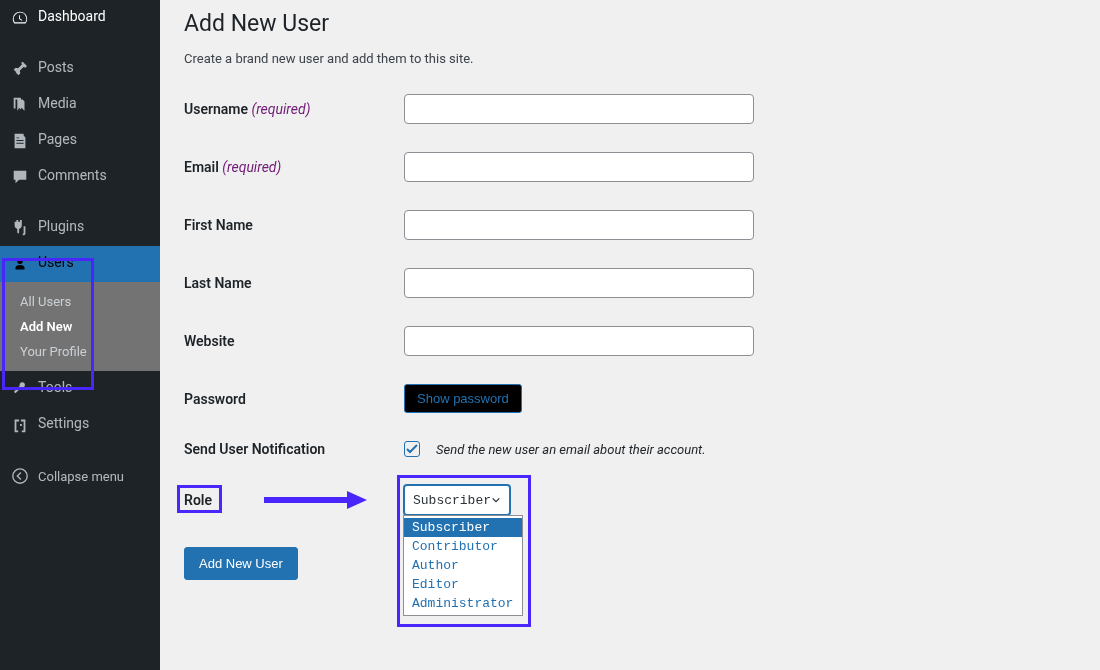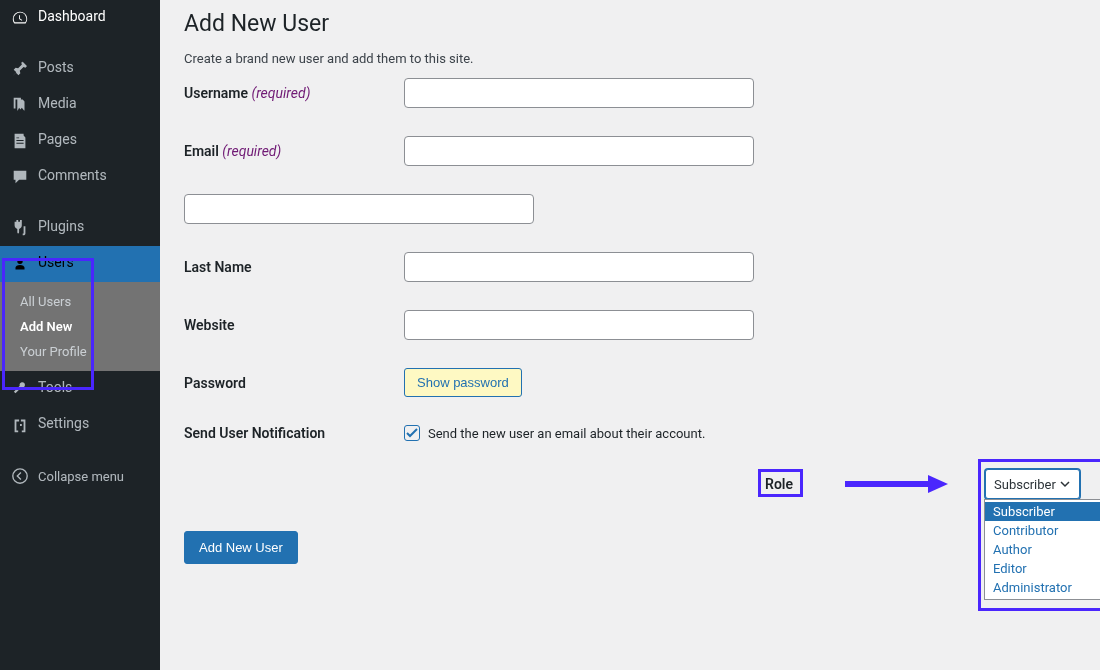--- a/index.html
+++ b/index.html
@@ -16,42 +16,42 @@
     .submenu .sub-item { display: block; padding: 5px 12px; color: rgba(240,246,252,0.7); font-size: 13px; cursor: pointer; }
     .submenu .sub-item.active { color: #fff; font-weight: 600; }
     .collapse { display: flex; align-items: center; padding: 8px 10px; color: rgba(240,246,252,0.7); font-size: 13px; cursor: pointer; }
     .collapse .ico { width: 20px; height: 20px; display:inline-flex; align-items:center; justify-content:center; margin-right:8px; }
     .pointer { position: absolute; right: -8px; top: 279px; width:0; height:0; border-top:8px solid transparent; border-bottom:8px solid transparent; border-right:8px solid #f0f0f1; }
 
     .highlight-box-1 { position:absolute; left:2px; top:258px; width:92px; height:132px; border:3px solid #4a26fd; pointer-events:none; z-index:5;}
 
     .content { flex: 1; padding: 0 20px 20px 24px; background: #f0f0f1; position: relative; }
     h1 { font-size: 23px; font-weight: 400; color: #1d2327; margin: 10px 0 14px 0; }
-    .subtitle { font-size: 13px; color: #3c434a; margin-bottom: 12px; }
+    .subtitle { font-size: 13px; color: #3c434a; margin-bottom: 28px; }
 
     .form-row { display: flex; align-items: center; margin-bottom: 28px; }
     .form-label { width: 220px; font-size: 14px; font-weight: 600; color: #1d2327; }
     .form-label .req { font-weight: 400; font-style: italic; color: #701a75; }
     .text-input { width: 350px; height: 30px; border: 1px solid #8c8f94; border-radius: 4px; padding: 0 8px; background: #fff; font-size: 14px; }
 
-    .btn-secondary { border: 1px solid #2271b1; color: #2271b1; background: #fef9c3; border-radius: 3px; padding: 6px 12px; font-size: 13px; cursor: pointer; }
+    .btn-secondary { border: 1px solid #2271b1; color: #2271b1; background: #000000; border-radius: 3px; padding: 6px 12px; font-size: 13px; cursor: pointer; }
     .btn-primary { background: #2271b1; color: #fff; border: 1px solid #2271b1; border-radius: 3px; padding: 8px 14px; font-size: 13px; cursor: pointer; font-weight: 400; }
 
-    .checkbox-wrap { display: flex; align-items: center; gap: 8px; }
+    .checkbox-wrap { display: flex; align-items: center; gap: 16px; font-style: italic; }
     .checkbox { width: 16px; height: 16px; border: 1px solid #2271b1; border-radius: 3px; display:inline-flex; align-items:center; justify-content:center; }
     .checkbox svg { width:12px; height:12px; }
     .check-label { font-size: 13px; color: #1d2327; }
 
-    .select-wrap { position: relative; width: 95px; }
+    .select-wrap { position: relative; width: 106px; font-family: Liberation Mono, monospace; }
     .select-display { width: 100%; height: 30px; border: 1px solid #2271b1; border-radius: 3px; background: #fff; display: flex; align-items: center; justify-content: space-between; padding: 0 8px; font-size: 13px; color: #2c3338; cursor: pointer; box-shadow:0 0 0 1px #2271b1; }
     .select-dropdown { position:absolute; top:30px; left:-1px; width: 120px; background:#fff; border:1px solid #8c8f94; padding:2px 0; z-index:3;}
     .select-option { padding: 2px 8px; font-size: 13px; color: #2271b1; cursor: pointer; }
     .select-option.selected { background: #2271b1; color: #fff; }
 
-    .role-row { position: relative; justify-content: flex-end; }
+    .role-row { position: relative; }
     .highlight-box-2 { position:absolute; left:-7px; top:-7px; width:45px; height:28px; border:3px solid #4a26fd; pointer-events:none; }
     .highlight-box-3 { position:absolute; left:-7px; top:-10px; width:134px; height:152px; border:3px solid #4a26fd; pointer-events:none; }
 
     .arrow-svg { position:absolute; left:78px; top:-3px; }
   </style>
 </head>
 <body>
 
 <div class="wrap">
   <div class="sidebar">
@@ -169,20 +169,21 @@
     </div>
 
     <div class="form-row">
       <div class="form-label">
         <span>Email</span> <span class="req">(required)</span>
       </div>
       <input type="text" class="text-input" style="">
     </div>
 
     <div class="form-row">
+      <div class="form-label">First Name</div>
       <input type="text" class="text-input" style="">
     </div>
 
     <div class="form-row">
       <div class="form-label">Last Name</div>
       <input type="text" class="text-input" style="">
     </div>
 
     <div class="form-row">
       <div class="form-label">Website</div>

